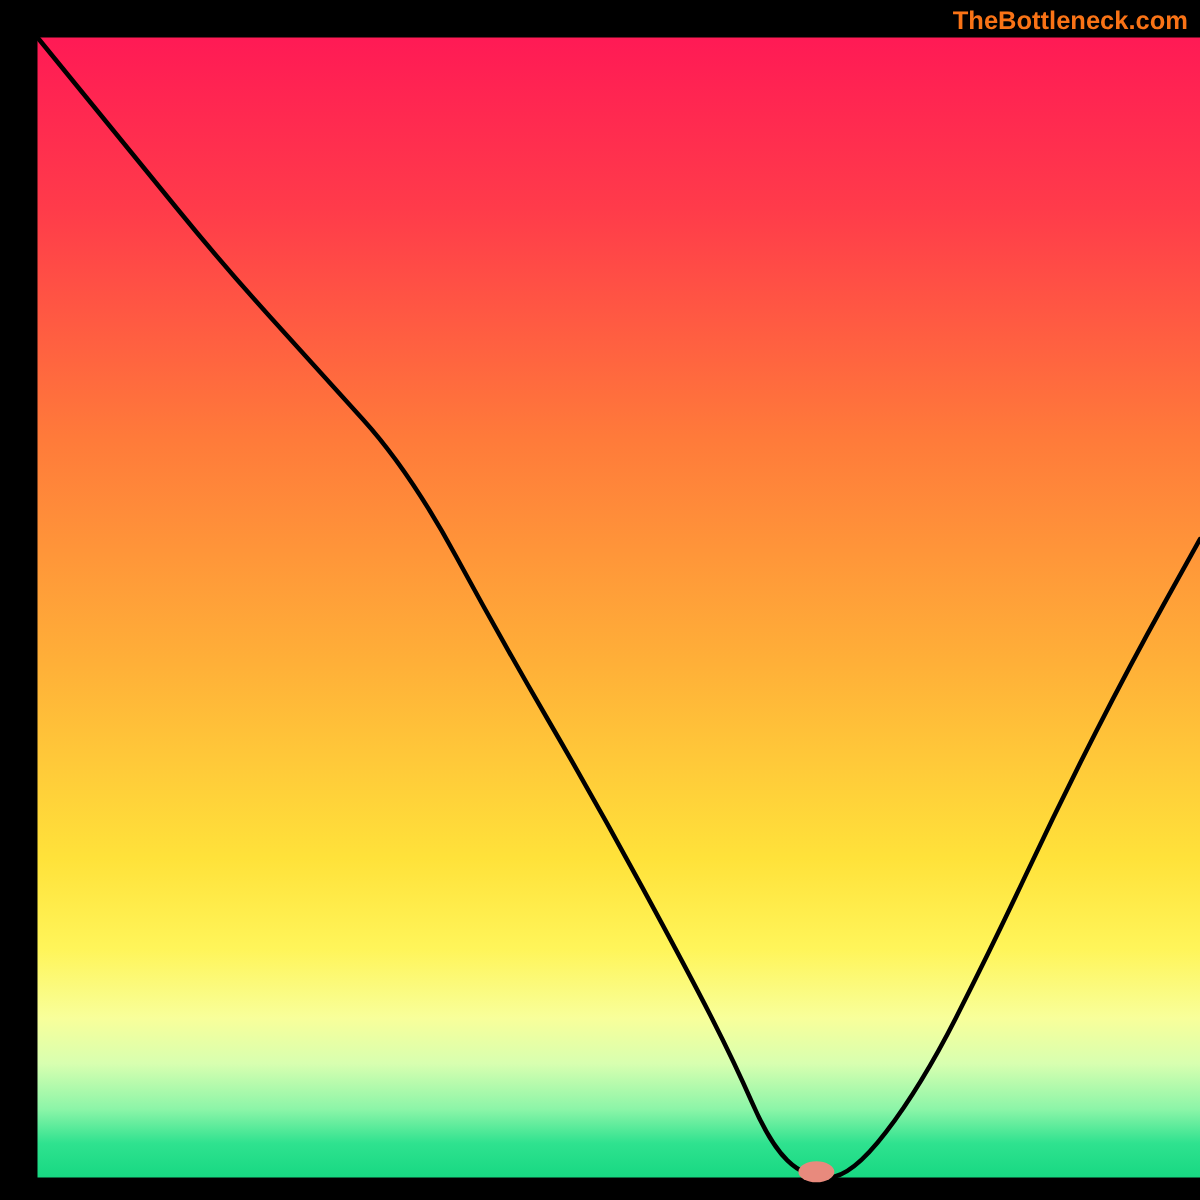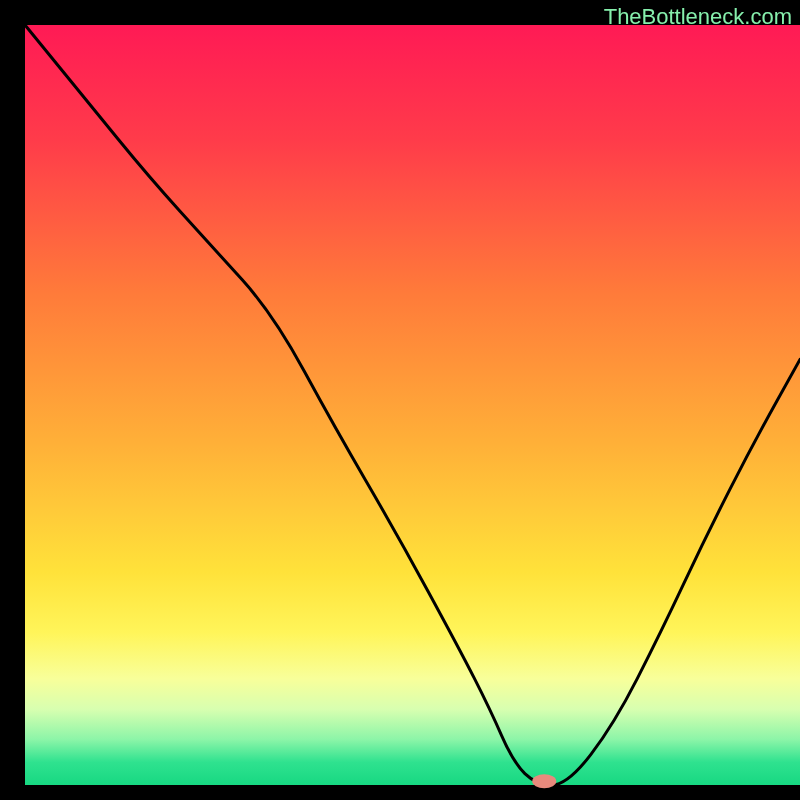--- a/index.html
+++ b/index.html
@@ -8,23 +8,23 @@
     background: #000;
     width: 800px;
     height: 800px;
     position: relative;
     font-family: Arial, sans-serif;
   }
   .watermark {
     position: absolute;
     top: 4px;
     right: 8px;
-    color: #86efac;
-    font-size: 22px;
-    font-weight: 400;
+    color: #f97316;
+    font-size: 17px;
+    font-weight: 700;
     z-index: 10;
   }
   svg.plot {
     position: absolute;
     top: 0;
     left: 0;
   }
 </style>
 </head>
 <body>

